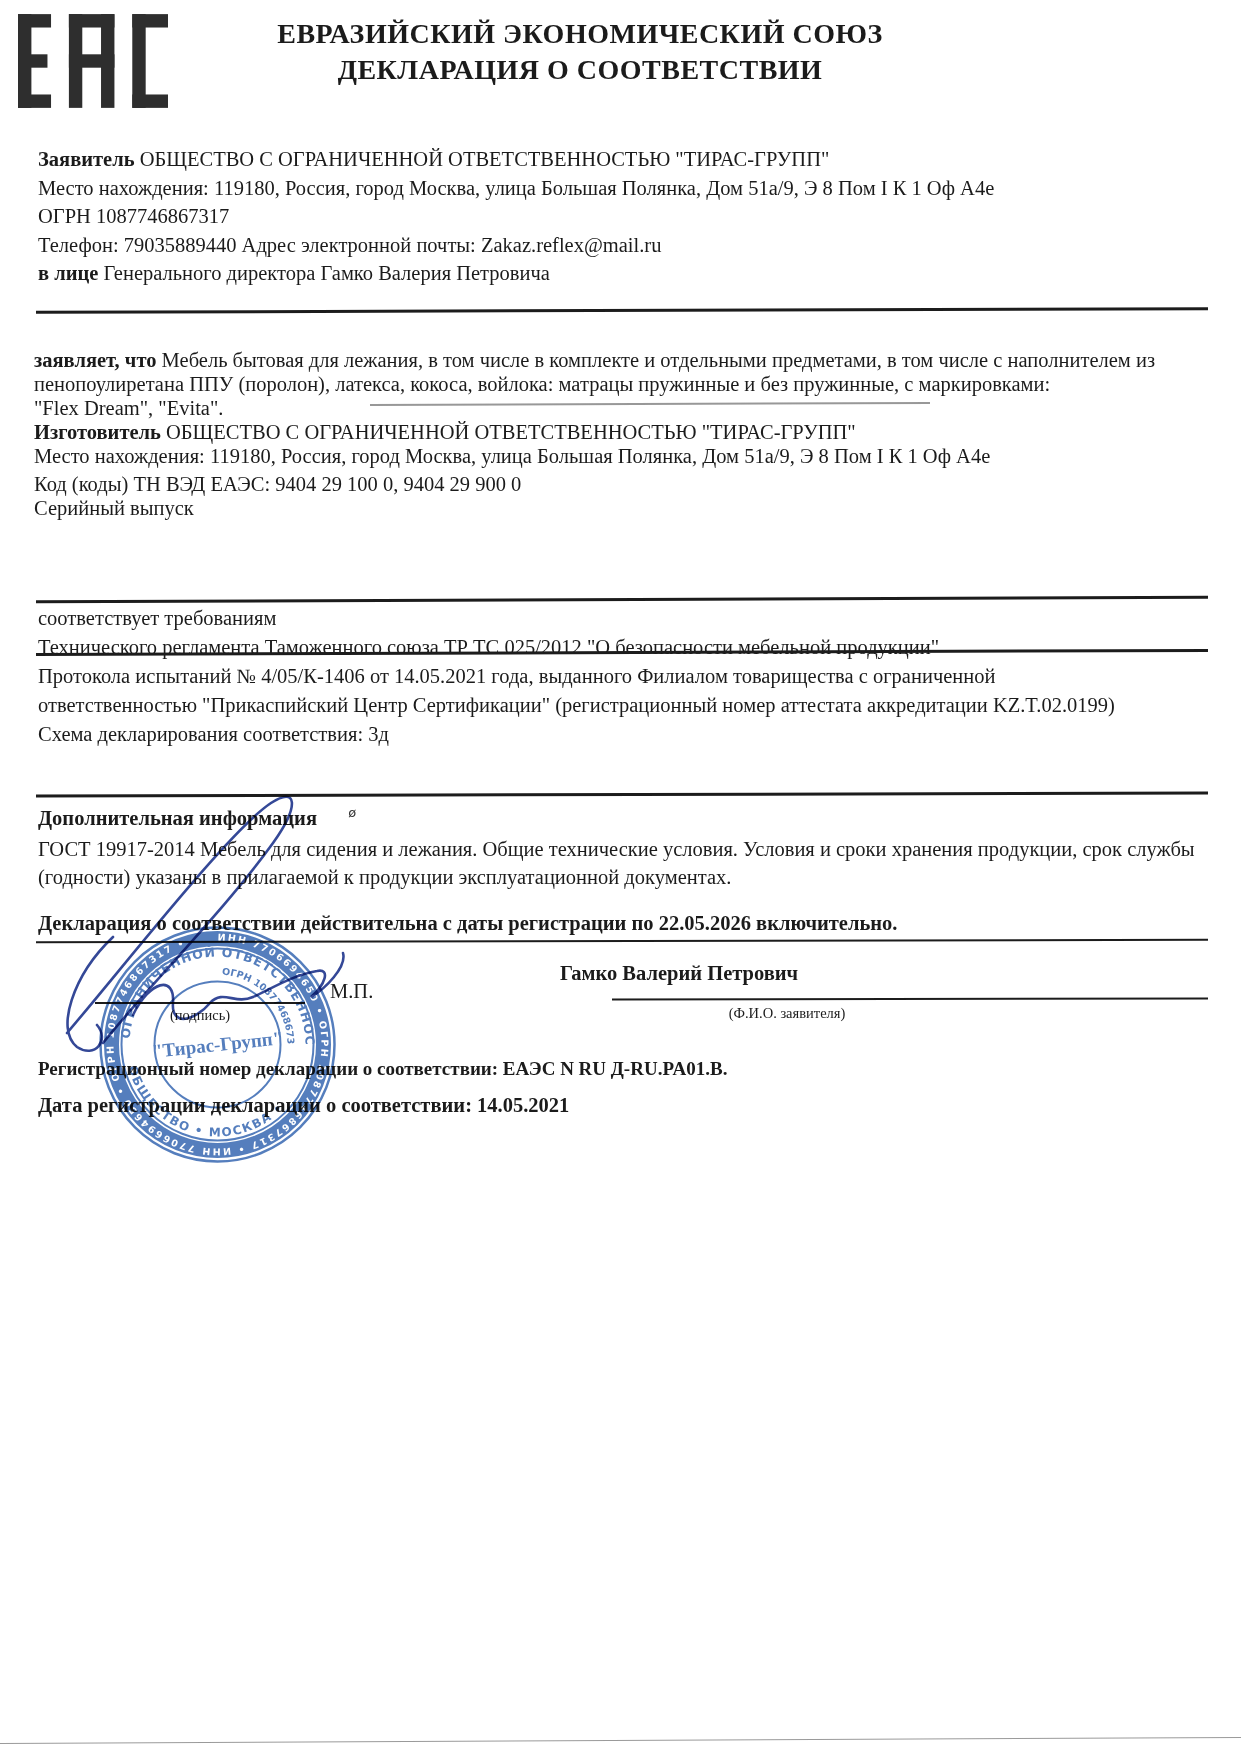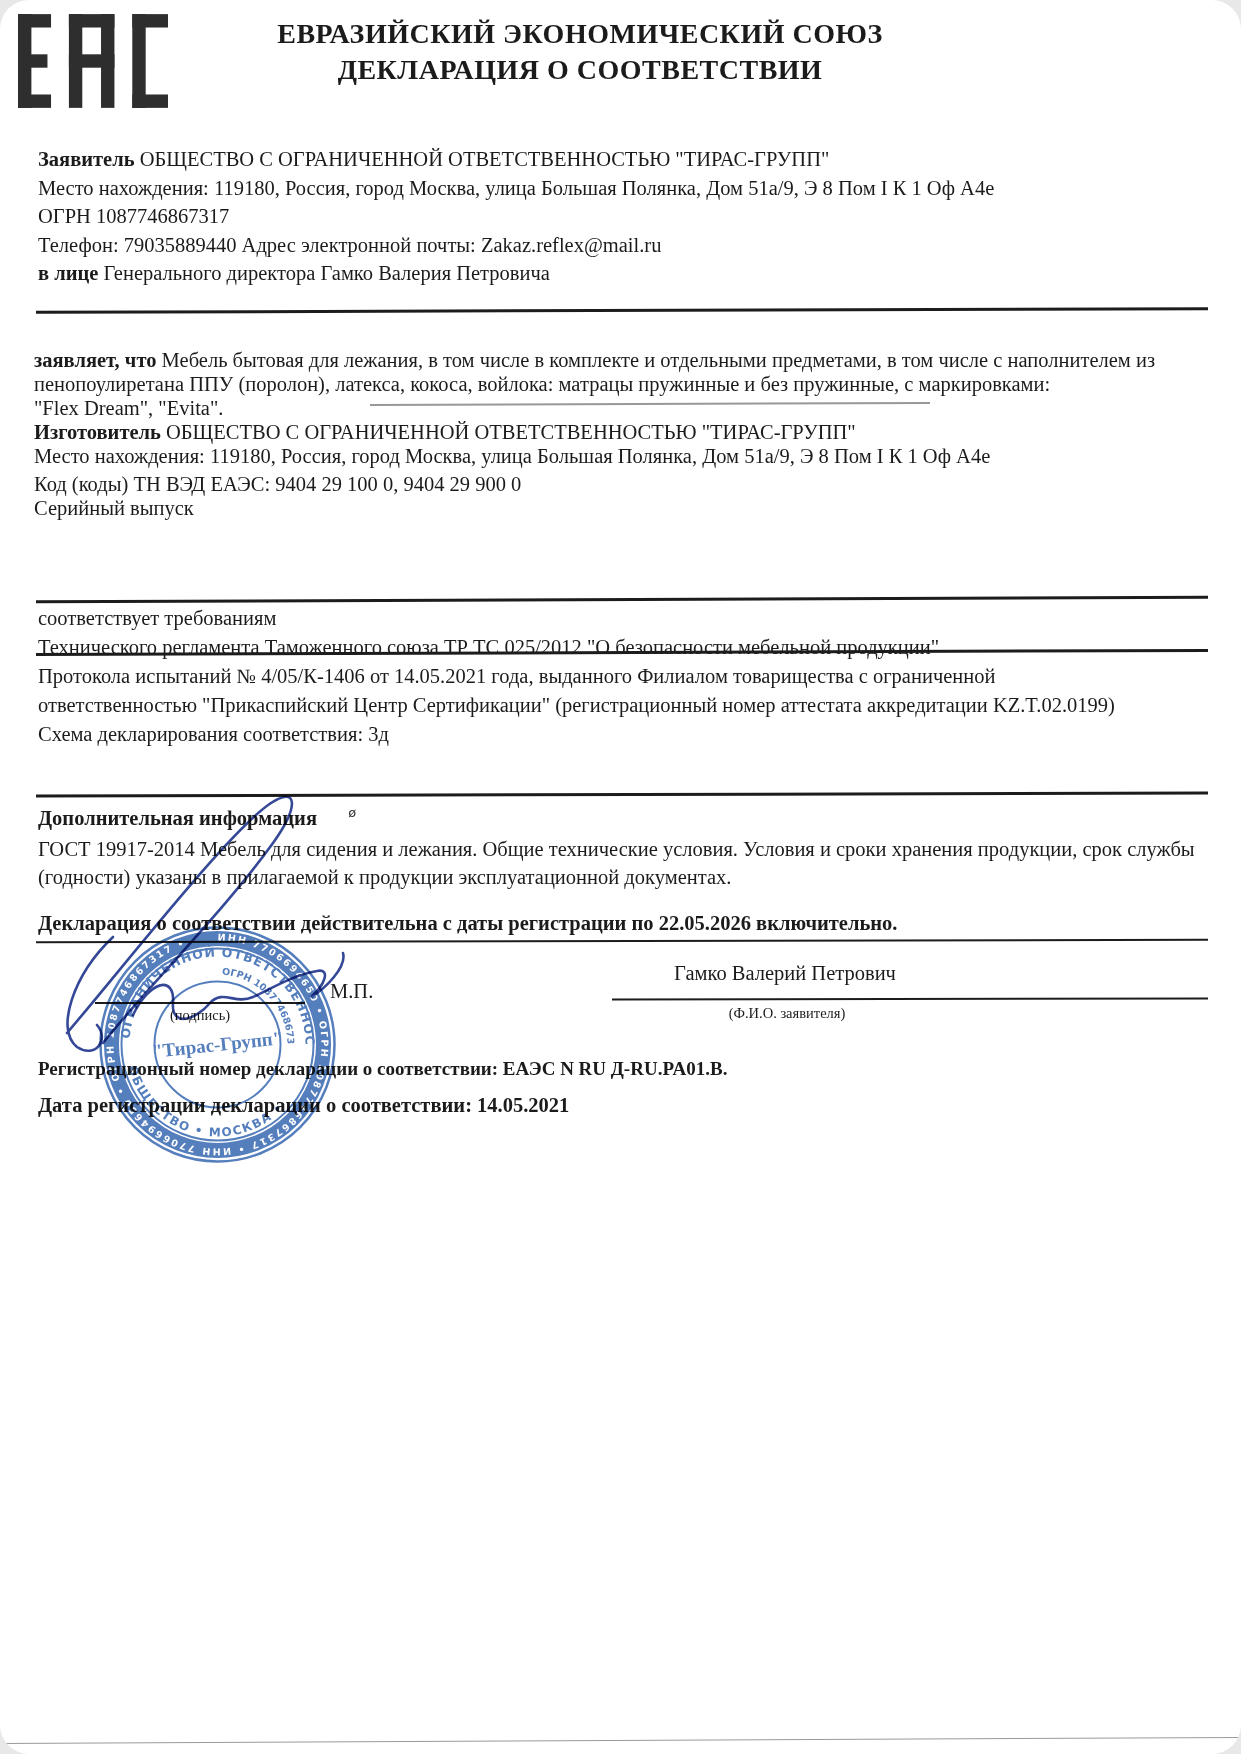--- a/index.html
+++ b/index.html
@@ -1,21 +1,20 @@
 <!DOCTYPE html>
 <html lang="ru"><head>
 <meta charset="utf-8">
 <style>
   html,body{margin:0;padding:0;background:#e8e8e8;}
   .page{
     position:relative;width:1241px;height:1754px;background:#ffffff;
     margin:0 auto;overflow:hidden;
     font-family:"Liberation Serif","DejaVu Serif",serif;
     color:#1b1b1b;
-    border-radius:29px;
     -webkit-font-smoothing:antialiased;
   }
   .abs{position:absolute;}
   
   .logo{left:18px;top:10px;width:150px;height:102px;}
   .title{left:150px;top:16px;width:860px;text-align:center;
     font-size:28px;font-weight:bold;line-height:36px;letter-spacing:.5px;}
   
   .body-text{font-size:20.5px;}
   .sec-applicant{left:38px;top:145px;width:1130px;line-height:28.5px;}
@@ -37,21 +36,21 @@
   .rule-5{top:940px;border-top-width:2px;transform:rotate(-0.12deg);}
   .artifact{left:370px;top:403px;width:560px;border-top:2px solid #444;
     opacity:.55;transform:rotate(-0.2deg);height:0;}
   .bottom-line{left:0;top:1740px;width:1241px;border-top:1.5px solid #9a9a9a;
     transform:rotate(-0.28deg);height:0;}
   
   .sig-line-left{left:95px;top:1002px;width:210px;border-top:2px solid #1c1c1c;height:0;}
   .caption{font-size:14.5px;text-align:center;}
   .podpis{left:118px;top:1007px;width:164px;}
   .mp{left:330px;top:980px;font-size:20.5px;text-align:right;}
-  .signer-name{left:560px;top:962px;width:450px;text-align:center;font-size:20.5px;}
+  .signer-name{left:560px;top:962px;width:450px;text-align:left;font-size:20.5px;font-weight:bold;}
   .sig-line-right{left:612px;top:998px;width:596px;border-top:2px solid #1c1c1c;height:0;transform:rotate(-0.1deg);}
   .fio{left:612px;top:1005px;width:350px;}
   
   .reg-number{left:38px;top:1058px;width:1160px;font-weight:bold;font-size:19px;}
   .reg-date{left:38px;top:1094px;width:1160px;font-weight:bold;font-size:20.5px;}
   
   .stamp{left:95px;top:922px;width:245px;height:245px;opacity:.88;mix-blend-mode:multiply;}
   .signature-ink{left:25px;top:775px;width:400px;height:320px;mix-blend-mode:multiply;}
 </style>
 </head>

